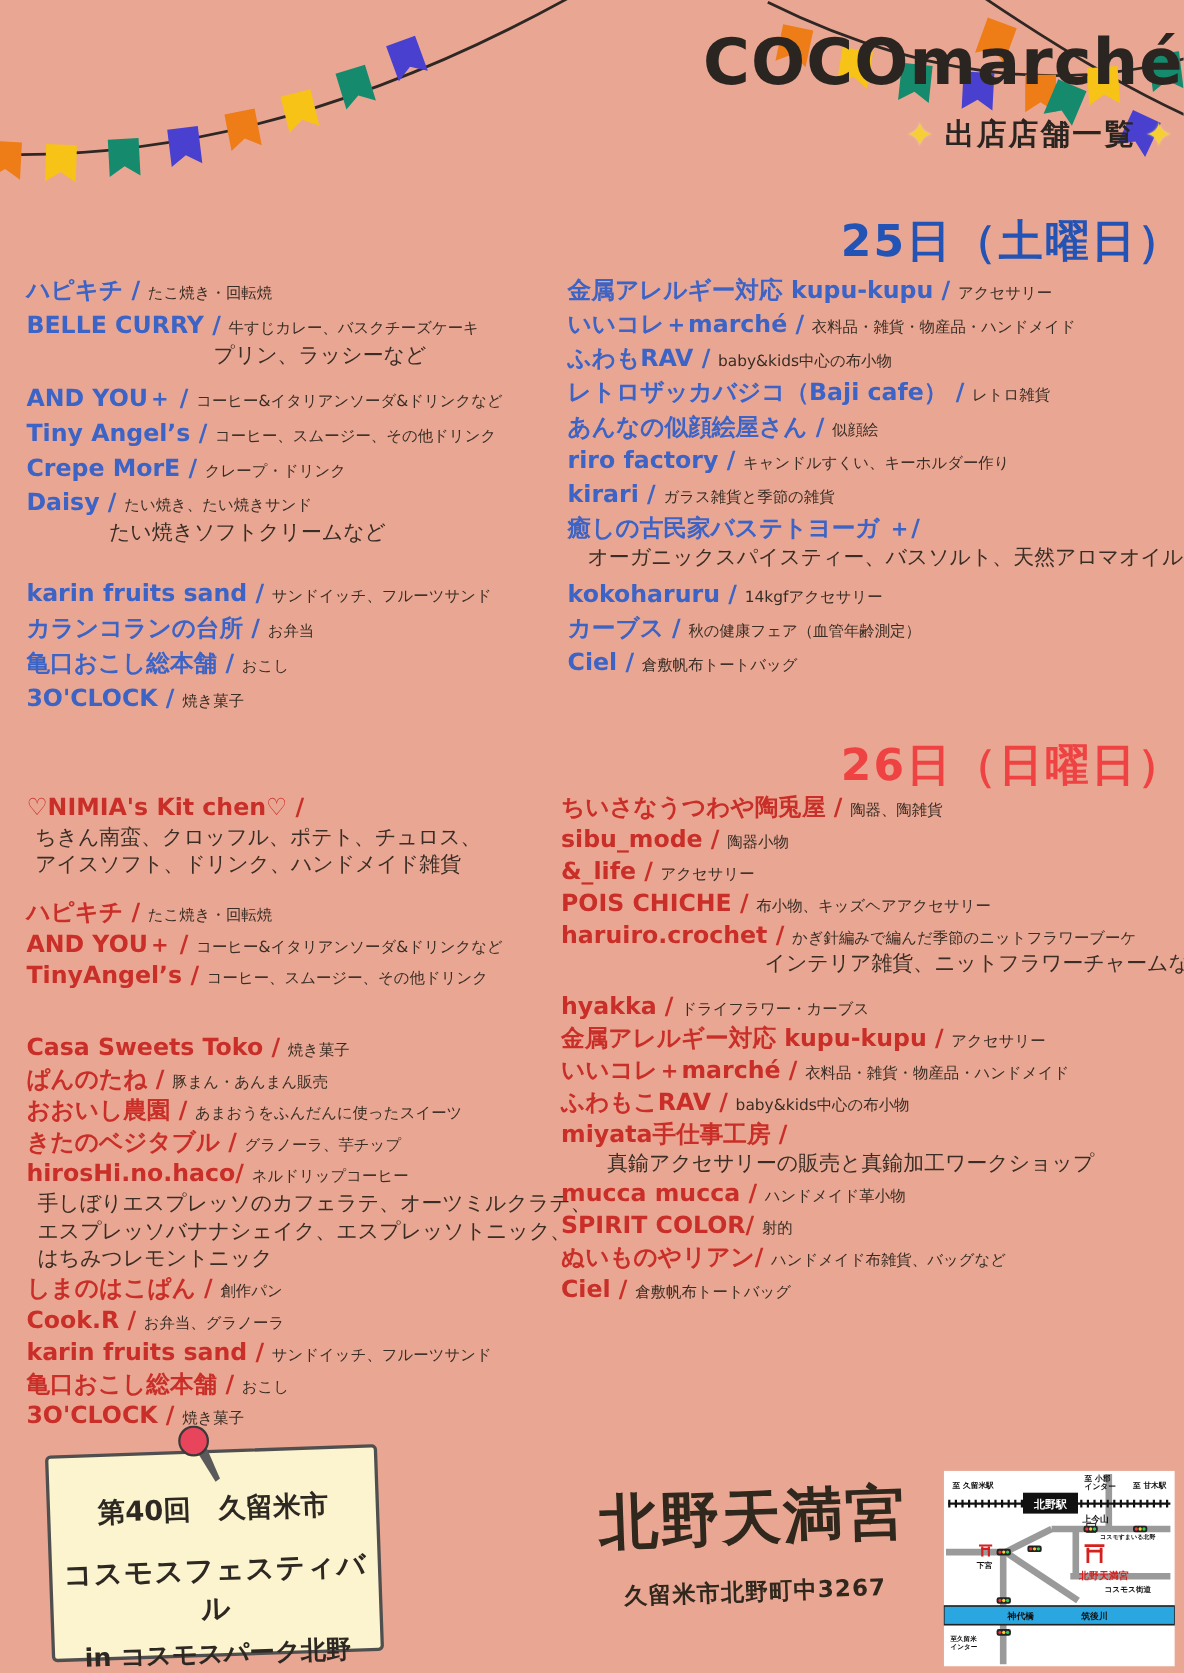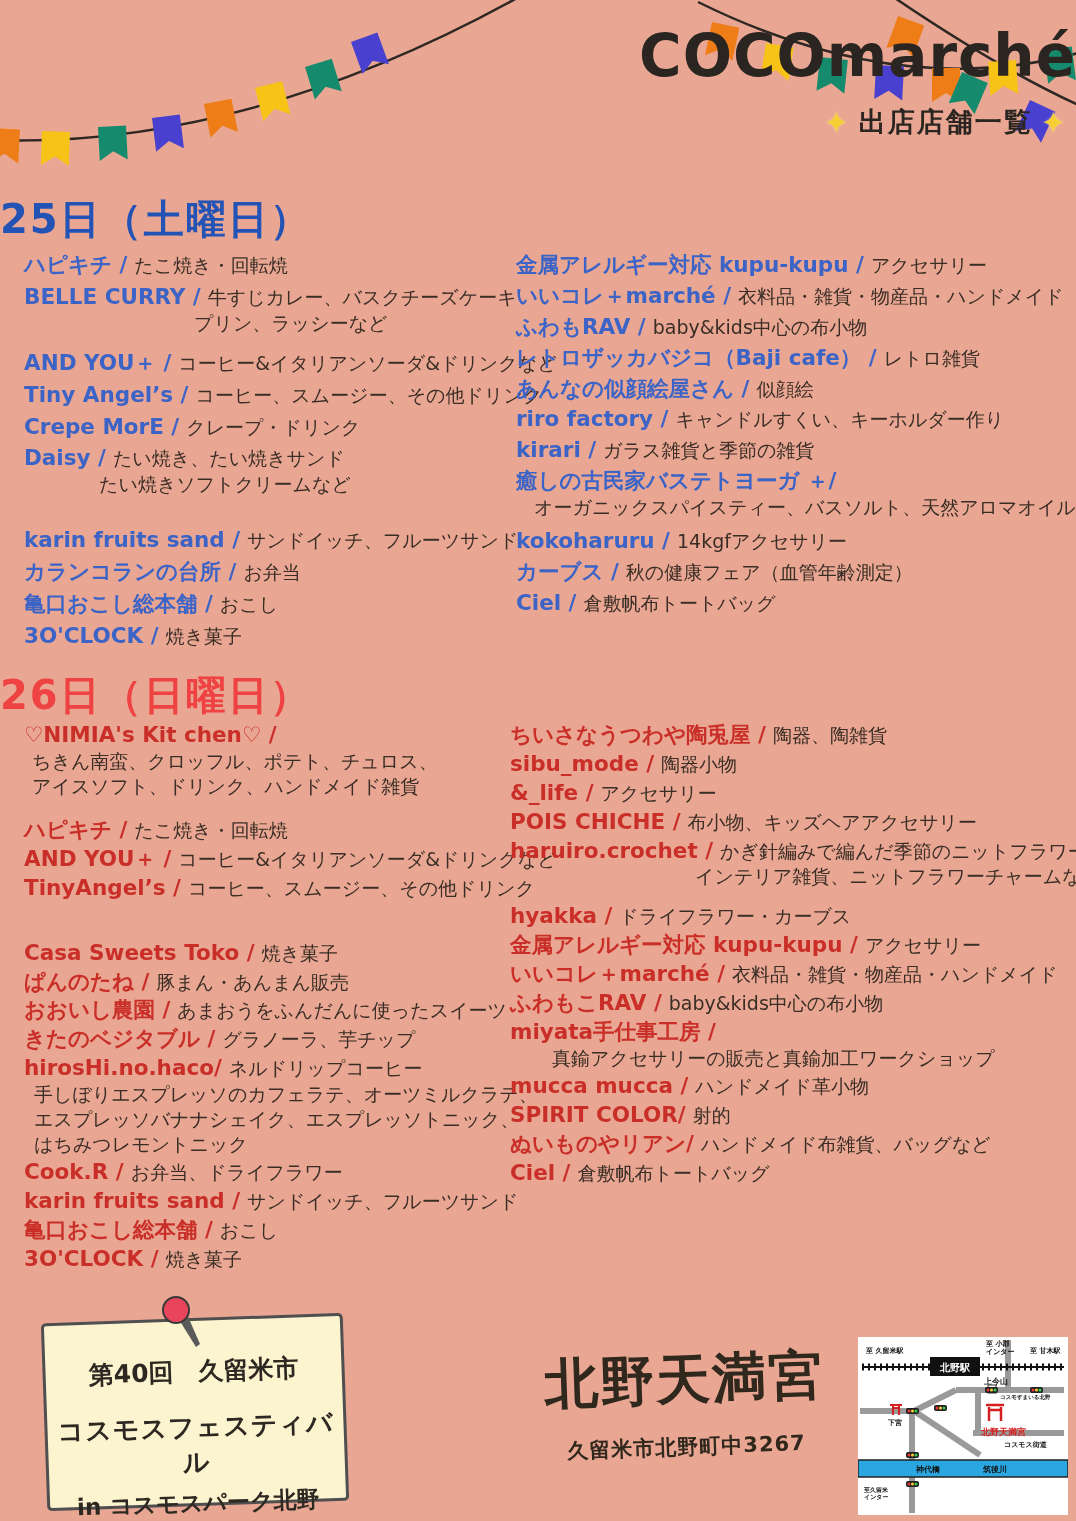--- a/index.html
+++ b/index.html
@@ -19,39 +19,39 @@
     position:absolute;top:22px;left:0;width:100%;text-align:right;
     font-size:58px;font-weight:900;color:var(--title);letter-spacing:1px;
   }
   .subtitle-row{
     position:absolute;top:104px;left:0;width:100%;text-align:right;
     font-size:27px;font-weight:900;color:var(--title);letter-spacing:2px;
   }
   .sparkle{color:var(--sparkle);font-size:30px;vertical-align:-2px;padding:0 8px;
     text-shadow:0 0 2px #fce68a;}
   .day-heading{
-    position:absolute;left:0;width:100%;text-align:left;
+    position:absolute;left:0;width:100%;text-align:right;
     font-size:40px;font-weight:900;letter-spacing:2px;
   }
   .day1-heading{top:192px;color:var(--d1);}
   .day2-heading{top:668px;color:var(--d2);}
   .col{position:absolute;white-space:nowrap;}
   .c-d1l{left:24px;top:252px;width:490px;}
   .c-d1r{left:516px;top:252px;width:552px;}
   .c-d2l{left:24px;top:722px;width:492px;}
   .c-d2r{left:510px;top:722px;width:560px;}
   .vendor{line-height:1.25;}
   .c-d1l .vendor{margin-bottom:5px;}
   .c-d1r .vendor{margin-bottom:4px;}
   .c-d2l .vendor{margin-bottom:2px;}
   .c-d2r .vendor{margin-bottom:2px;}
   .vname{font-size:21.5px;font-weight:600;margin-top:40px;}
   .day1 .vname{color:var(--d1name);}
   .day2 .vname{color:var(--d2name);}
-  .vdesc{font-size:19px;color:var(--text);margin-left:7px;text-align:center;}
+  .vdesc{font-size:14px;color:var(--text);margin-left:7px;text-align:center;}
   .vextra-line{font-size:19px;color:var(--text);line-height:1.32;}
   .note-card{
     position:absolute;left:44px;top:1318px;width:302px;height:188px;
     background:var(--note-bg);border:3px solid #4f4f4f;border-radius:5px;
     transform:rotate(-2deg);text-align:center;color:#2e2822;
   }
   .note-line1{margin-top:34px;font-size:25px;font-weight:900;}
   .note-line2{margin-top:22px;font-size:26px;font-weight:900;letter-spacing:1px;}
   .note-line3{margin-top:8px;font-size:23px;font-weight:600;}
   .pushpin{position:absolute;left:158px;top:1296px;z-index:3;}
@@ -260,23 +260,27 @@
 
   <div class="vendor">
     <span class="vname">hirosHi.no.haco/</span><span class="vdesc">ネルドリップコーヒー</span>
     <div class="vextra" style="padding-left: 10px;">
         <div class="vextra-line">手しぼりエスプレッソのカフェラテ、オーツミルクラテ、</div>
         <div class="vextra-line">エスプレッソバナナシェイク、エスプレッソトニック、</div>
         <div class="vextra-line">はちみつレモントニック</div>
       </div>
   </div>
 
-
-  <div class="vendor">
-    <span class="vname">Cook.R /</span><span class="vdesc">お弁当、ドライフラワー</span>
+  <div class="vendor">
+    <span class="vname">しまのはこぱん /</span><span class="vdesc">創作パン</span>
+    
+  </div>
+
+  <div class="vendor">
+    <span class="vname">Cook.R /</span><span class="vdesc">お弁当、グラノーラ</span>
     
   </div>
 
   <div class="vendor">
     <span class="vname">karin fruits sand /</span><span class="vdesc">サンドイッチ、フルーツサンド</span>
     
   </div>
 
   <div class="vendor">
     <span class="vname">亀口おこし総本舗 /</span><span class="vdesc">おこし</span>

